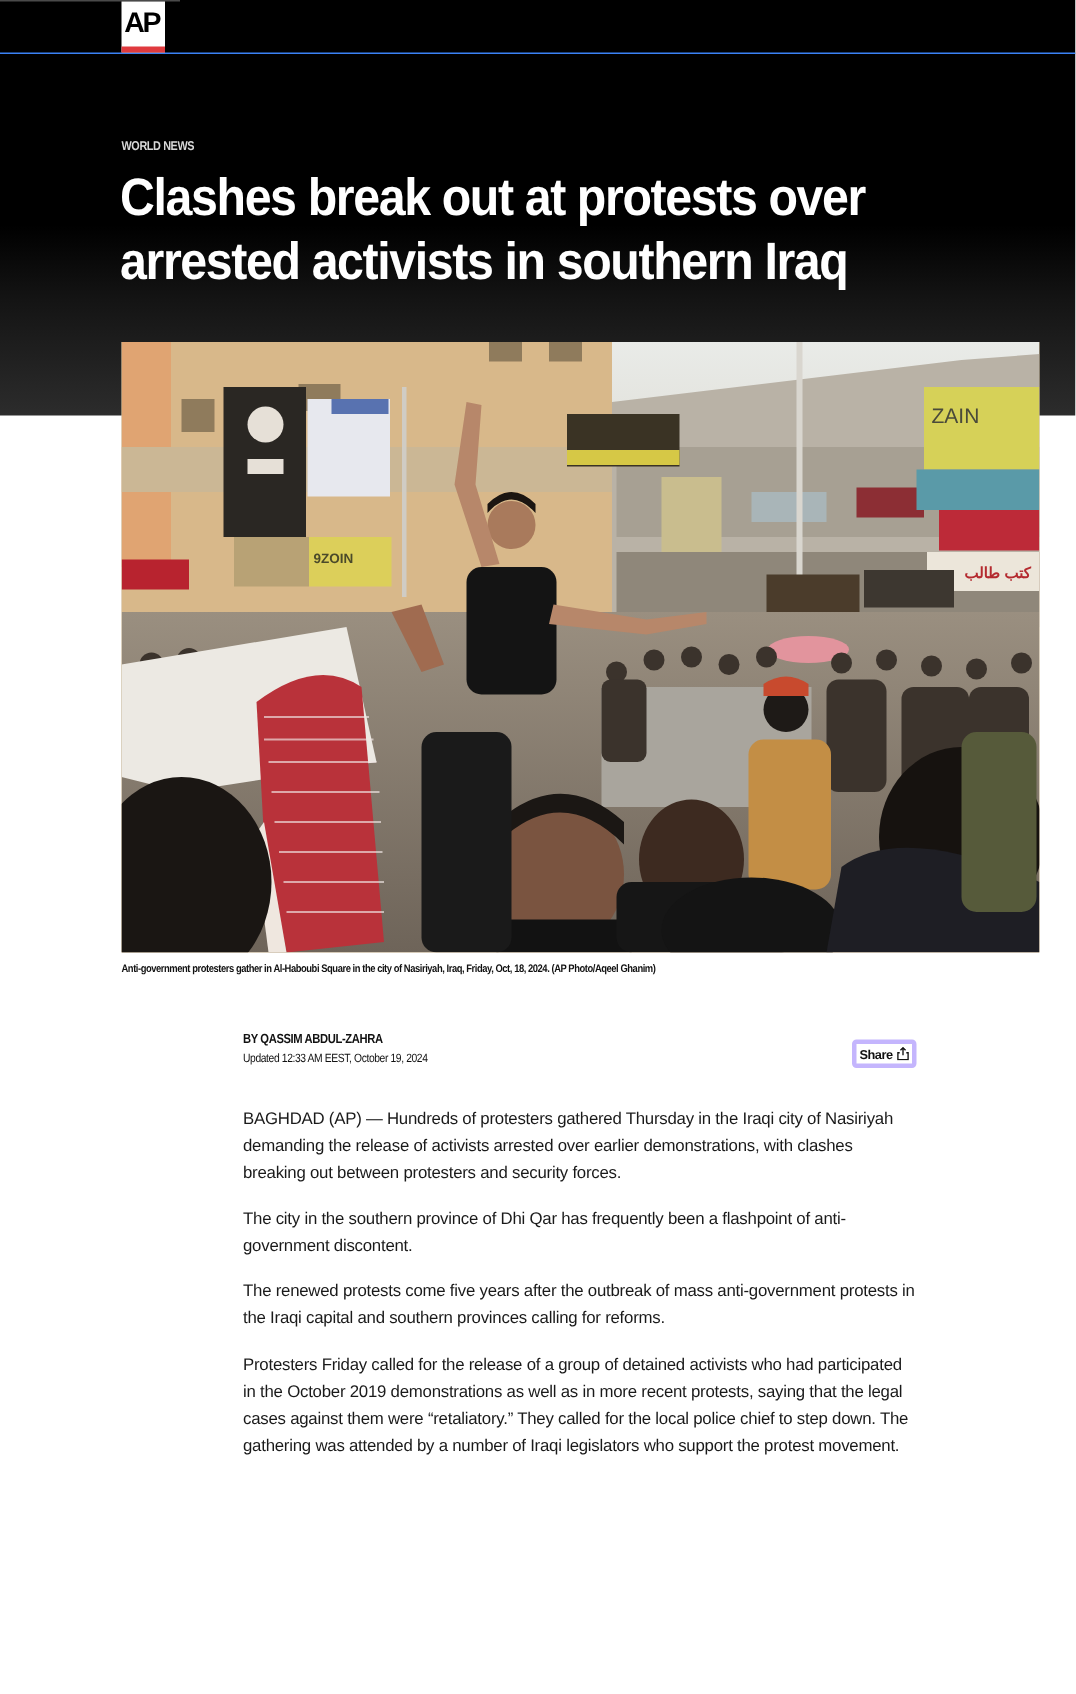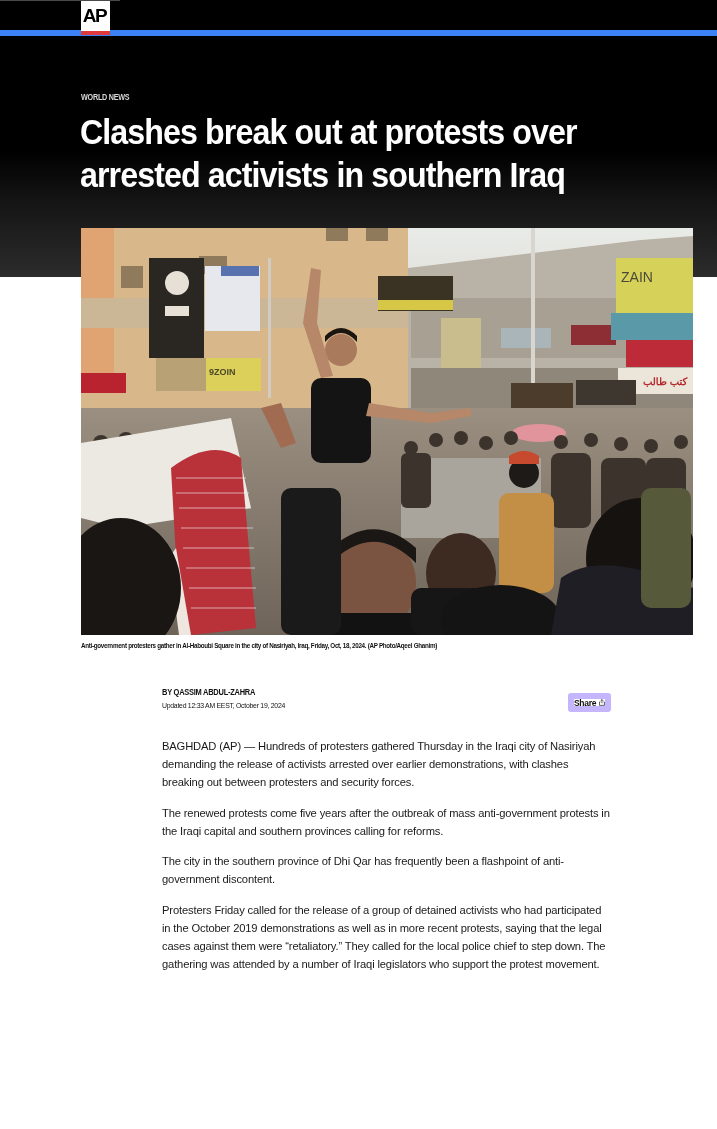--- a/index.html
+++ b/index.html
@@ -4,21 +4,21 @@
   <style>
     * { box-sizing: border-box; margin: 0; padding: 0; }
     html, body { width: 717px; height: 1129px; background: #ffffff; overflow: hidden; }
     body { position: relative; font-family: "Liberation Sans", sans-serif; color: #111; }
 
     .hero-bg {
       position: absolute; left: 0; top: 0; width: 717px; height: 277px;
       background: linear-gradient(to bottom, #000000 0px, #000000 150px, #141414 200px, #2c2c2c 277px);
     }
     .topline { position: absolute; left: 0; top: 0; width: 120px; height: 1px; background: #4a4a4a; }
-    .navbar { position: absolute; left: 0; top: 0; width: 717px; height: 36px; border-bottom: 6px solid #3b82f6; text-align: right; }
+    .navbar { position: absolute; left: 0; top: 0; width: 717px; height: 36px; border-bottom: 1px solid #3b82f6; text-align: right; }
     .ap-logo {
       position: absolute; left: 81px; top: 1px; width: 29px; height: 34px;
       background: #ffffff; display: flex; flex-direction: column; align-items: center;
     }
     .ap-logo .ap-text {
       font-family: "Liberation Sans", sans-serif; font-weight: 700; font-size: 19px;
       letter-spacing: -1.5px; color: #000; line-height: 27px; margin-top: 1px; margin-left: -2px;
     }
     .ap-logo .ap-bar { position: absolute; left: 0; bottom: 0; width: 29px; height: 4px; background: #e03a3e; }
 
@@ -52,21 +52,21 @@
       font-family: "Liberation Sans", sans-serif; font-weight: 700; font-size: 8.8px;
       color: #111; letter-spacing: -0.3px; transform: scaleX(0.85); transform-origin: left; white-space: nowrap;
     }
     .updated {
       position: absolute; left: 162px; top: 701px;
       font-family: "Liberation Sans", sans-serif; font-size: 8px;
       color: #111; letter-spacing: -0.3px; transform: scaleX(0.86); transform-origin: left; white-space: nowrap;
     }
     .share-btn {
       position: absolute; left: 568px; top: 693px; width: 43px; height: 19px;
-      border: 6px solid #c4b5fd; border-radius: 3px; background: #fff;
+      border: 3px solid #c4b5fd; border-radius: 3px; background: #fff;
       display: flex; align-items: center; justify-content: center; gap: 3px; cursor: pointer;
     }
     .share-btn .label {
       font-family: "Liberation Sans", sans-serif; font-weight: 700; font-size: 8.5px; color: #111;
       letter-spacing: -0.3px;
     }
     .share-btn svg { width: 8px; height: 9px; }
 
     .article {
       position: absolute; left: 162px; top: 737px; width: 450px;
@@ -217,16 +217,16 @@
 <button class="share-btn">
   <span class="label">Share</span>
   <svg viewBox="0 0 8 9">
     <path d="M4 0.5 L4 5.5 M2.3 2.2 L4 0.5 L5.7 2.2" stroke="#111" stroke-width="0.9" fill="none"></path>
     <path d="M1.8 3.8 L0.6 3.8 L0.6 8.4 L7.4 8.4 L7.4 3.8 L6.2 3.8" stroke="#111" stroke-width="0.9" fill="none"></path>
   </svg>
 </button>
 
 <div class="article">
   <p>BAGHDAD (AP) — Hundreds of protesters gathered Thursday in the Iraqi city of Nasiriyah demanding the release of activists arrested over earlier demonstrations, with clashes breaking out between protesters and security forces.</p>
+  <p>The city in the southern province of Dhi Qar has frequently been a flashpoint of anti-government discontent.</p>
   <p>The renewed protests come five years after the outbreak of mass anti-government protests in the Iraqi capital and southern provinces calling for reforms.</p>
-  <p>The city in the southern province of Dhi Qar has frequently been a flashpoint of anti-government discontent.</p>
   <p>Protesters Friday called for the release of a group of detained activists who had participated in the October 2019 demonstrations as well as in more recent protests, saying that the legal cases against them were “retaliatory.” They called for the local police chief to step down. The gathering was attended by a number of Iraqi legislators who support the protest movement.</p>
 </div>
 
 </body></html>

